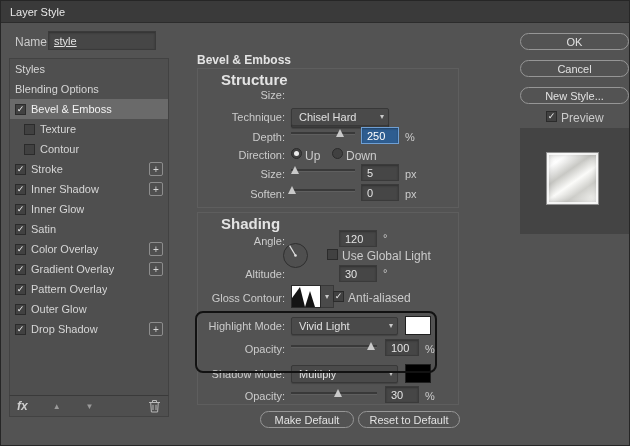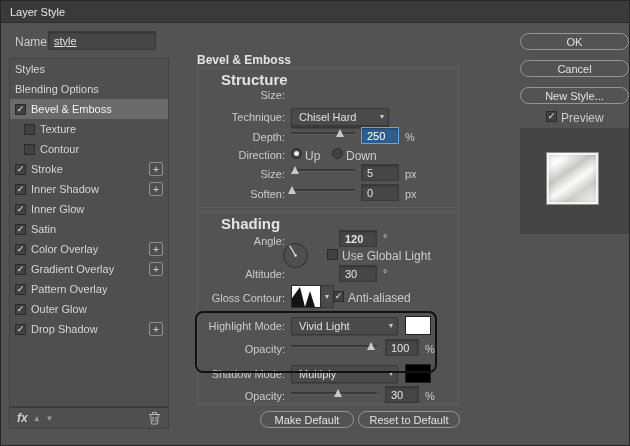--- a/index.html
+++ b/index.html
@@ -16,21 +16,21 @@
   .dropdown{position:absolute;height:18px;background:#4a4a4a;border:1px solid #383838;border-radius:2px;color:#e0e0e0;font-size:11px;display:flex;align-items:center;padding:0 15px 0 7px;box-sizing:border-box;box-shadow:0 1px 1px rgba(0,0,0,.2);}
   .dropdown .arr{position:absolute;right:4px;top:50%;transform:translateY(-55%);font-size:8px;color:#c9c9c9;}
   .sidebar{position:absolute;left:8px;top:57px;width:160px;height:349px;background:#4f4f4f;border:1px solid #424242;box-sizing:border-box;}
   .srow{position:relative;width:100%;height:20px;display:flex;align-items:center;gap:5px;padding:0 5px;box-sizing:border-box;font-size:11px;color:#d6d6d6;}
   .srow.sel{background:#6a6a6a;color:#f2f2f2;}
   .srow.indent{padding-left:14px;}
   .srow .txt{white-space:nowrap;overflow:hidden;}
   .cb{width:11px;height:11px;background:#414141;border:1px solid #2b2b2b;box-sizing:border-box;display:inline-flex;align-items:center;justify-content:center;font-size:9px;line-height:1;color:#ededed;flex:none;}
   .cb.un{color:transparent;}
   .plus{margin-left:auto;width:14px;height:14px;border:1px solid #8d8d8d;border-radius:2px;display:flex;align-items:center;justify-content:center;font-size:10px;color:#d6d6d6;box-sizing:border-box;flex:none;}
-  .sfooter{position:absolute;left:8px;top:406px;width:160px;height:22px;border:1px solid #424242;border-top:1px solid #3a3a3a;box-sizing:border-box;display:flex;align-items:center;padding:0 7px;gap:5px;background:#4f4f4f;}
+  .sfooter{position:absolute;left:8px;top:394px;width:160px;height:22px;border:1px solid #424242;border-top:1px solid #3a3a3a;box-sizing:border-box;display:flex;align-items:center;padding:0 7px;gap:25px;background:#4f4f4f;}
   .fx{font-style:italic;font-weight:bold;font-size:12px;color:#cfcfcf;}
   .arrow{font-size:8px;color:#9a9a9a;}
   .trash{margin-left:auto;display:flex;}
   .group{position:absolute;border:1px solid #5e5e5e;box-sizing:border-box;}
   .slider{position:absolute;height:12px;}
   .slider .track{position:absolute;left:0;right:0;top:5px;height:2px;background:#393939;box-shadow:0 1px 0 rgba(255,255,255,.07);}
   .slider .thumb{position:absolute;top:2px;width:0;height:0;border-left:4px solid transparent;border-right:4px solid transparent;border-bottom:8px solid #c9c9c9;transform:translateX(-4px);}
   .radio{position:absolute;width:11px;height:11px;border-radius:50%;background:#414141;border:1px solid #2b2b2b;box-sizing:border-box;}
   .radio.sel::after{content:"";position:absolute;left:2px;top:2px;width:5px;height:5px;border-radius:50%;background:#ececec;}
   .cbx{position:absolute;width:11px;height:11px;background:#414141;border:1px solid #2b2b2b;box-sizing:border-box;display:flex;align-items:center;justify-content:center;font-size:9px;line-height:1;color:#ededed;}
@@ -184,21 +184,21 @@
   <div class="heading" style="left:220px;top:214px;">Shading</div>
 
   <span class="flabel" style="top:234px;">Angle:</span>
   <div class="dial" style="left:281px;top:241px;">
     <svg width="27" height="27" viewBox="0 0 27 27">
       <circle cx="13.5" cy="13.5" r="12" fill="#4f4f4f" stroke="#2f2f2f"></circle>
       <line x1="13.5" y1="13.5" x2="7.6" y2="3.6" stroke="#e0e0e0" stroke-width="1.2"></line>
       <circle cx="13.5" cy="13.5" r="1.3" fill="#e0e0e0"></circle>
     </svg>
   </div>
-  <div class="numfield" style="left:338px;top:229px;font-weight:bold;">120</div>
+  <div class="numfield" style="left:338px;top:229px;">120</div>
   <span class="unit" style="left:382px;top:231px;">°</span>
 
   <span class="cbx un" style="left:326px;top:248px;"></span>
   <span class="lbl" style="left:341px;top:248px;">Use Global Light</span>
 
   <span class="flabel" style="top:267px;">Altitude:</span>
   <div class="numfield" style="left:338px;top:264px;">30</div>
   <span class="unit" style="left:382px;top:266px;">°</span>
 
   <span class="flabel" style="top:291px;">Gloss Contour:</span>

